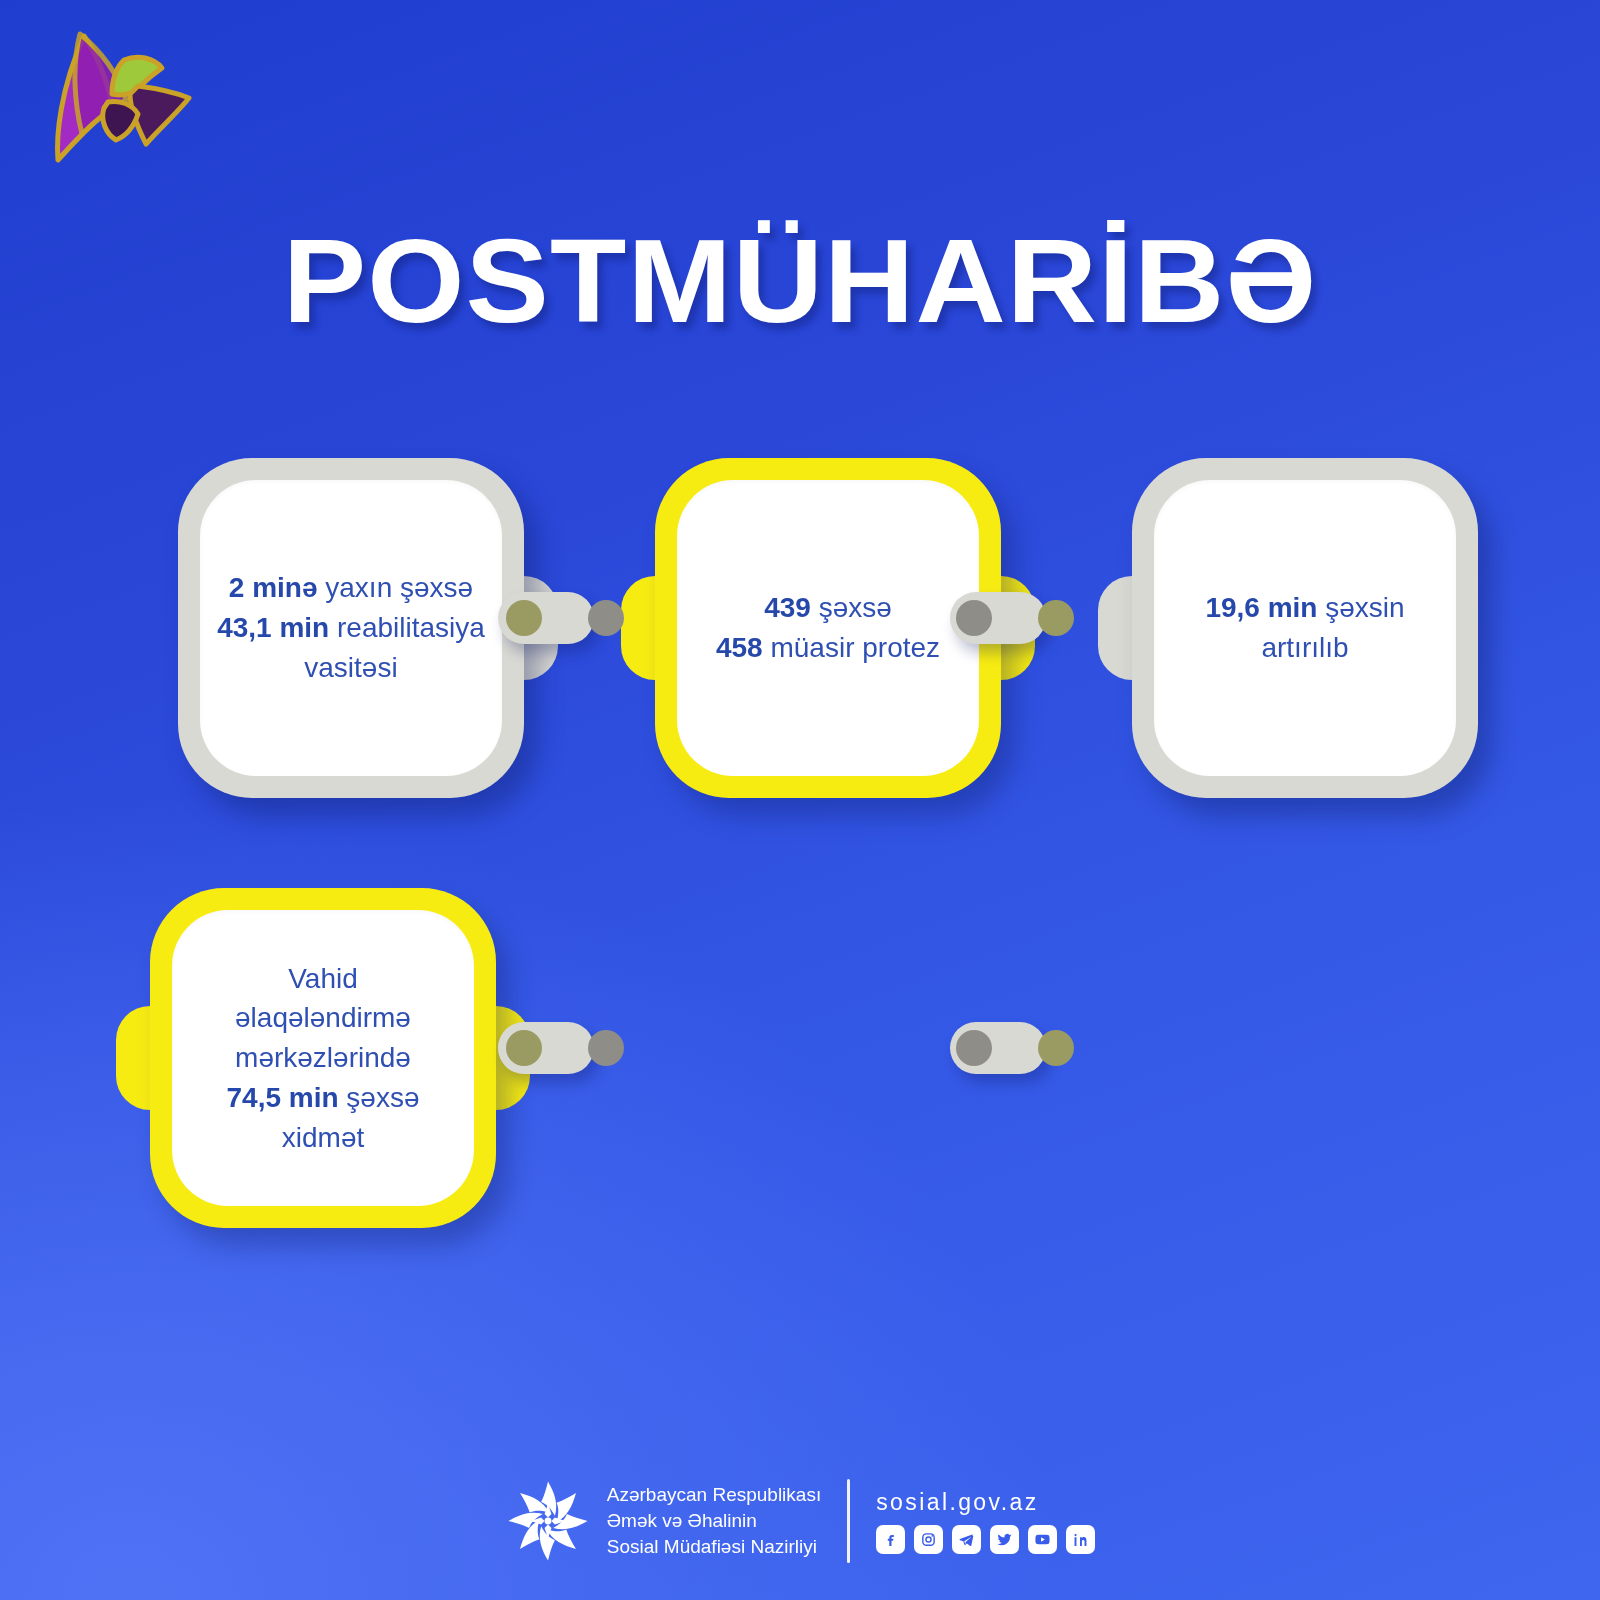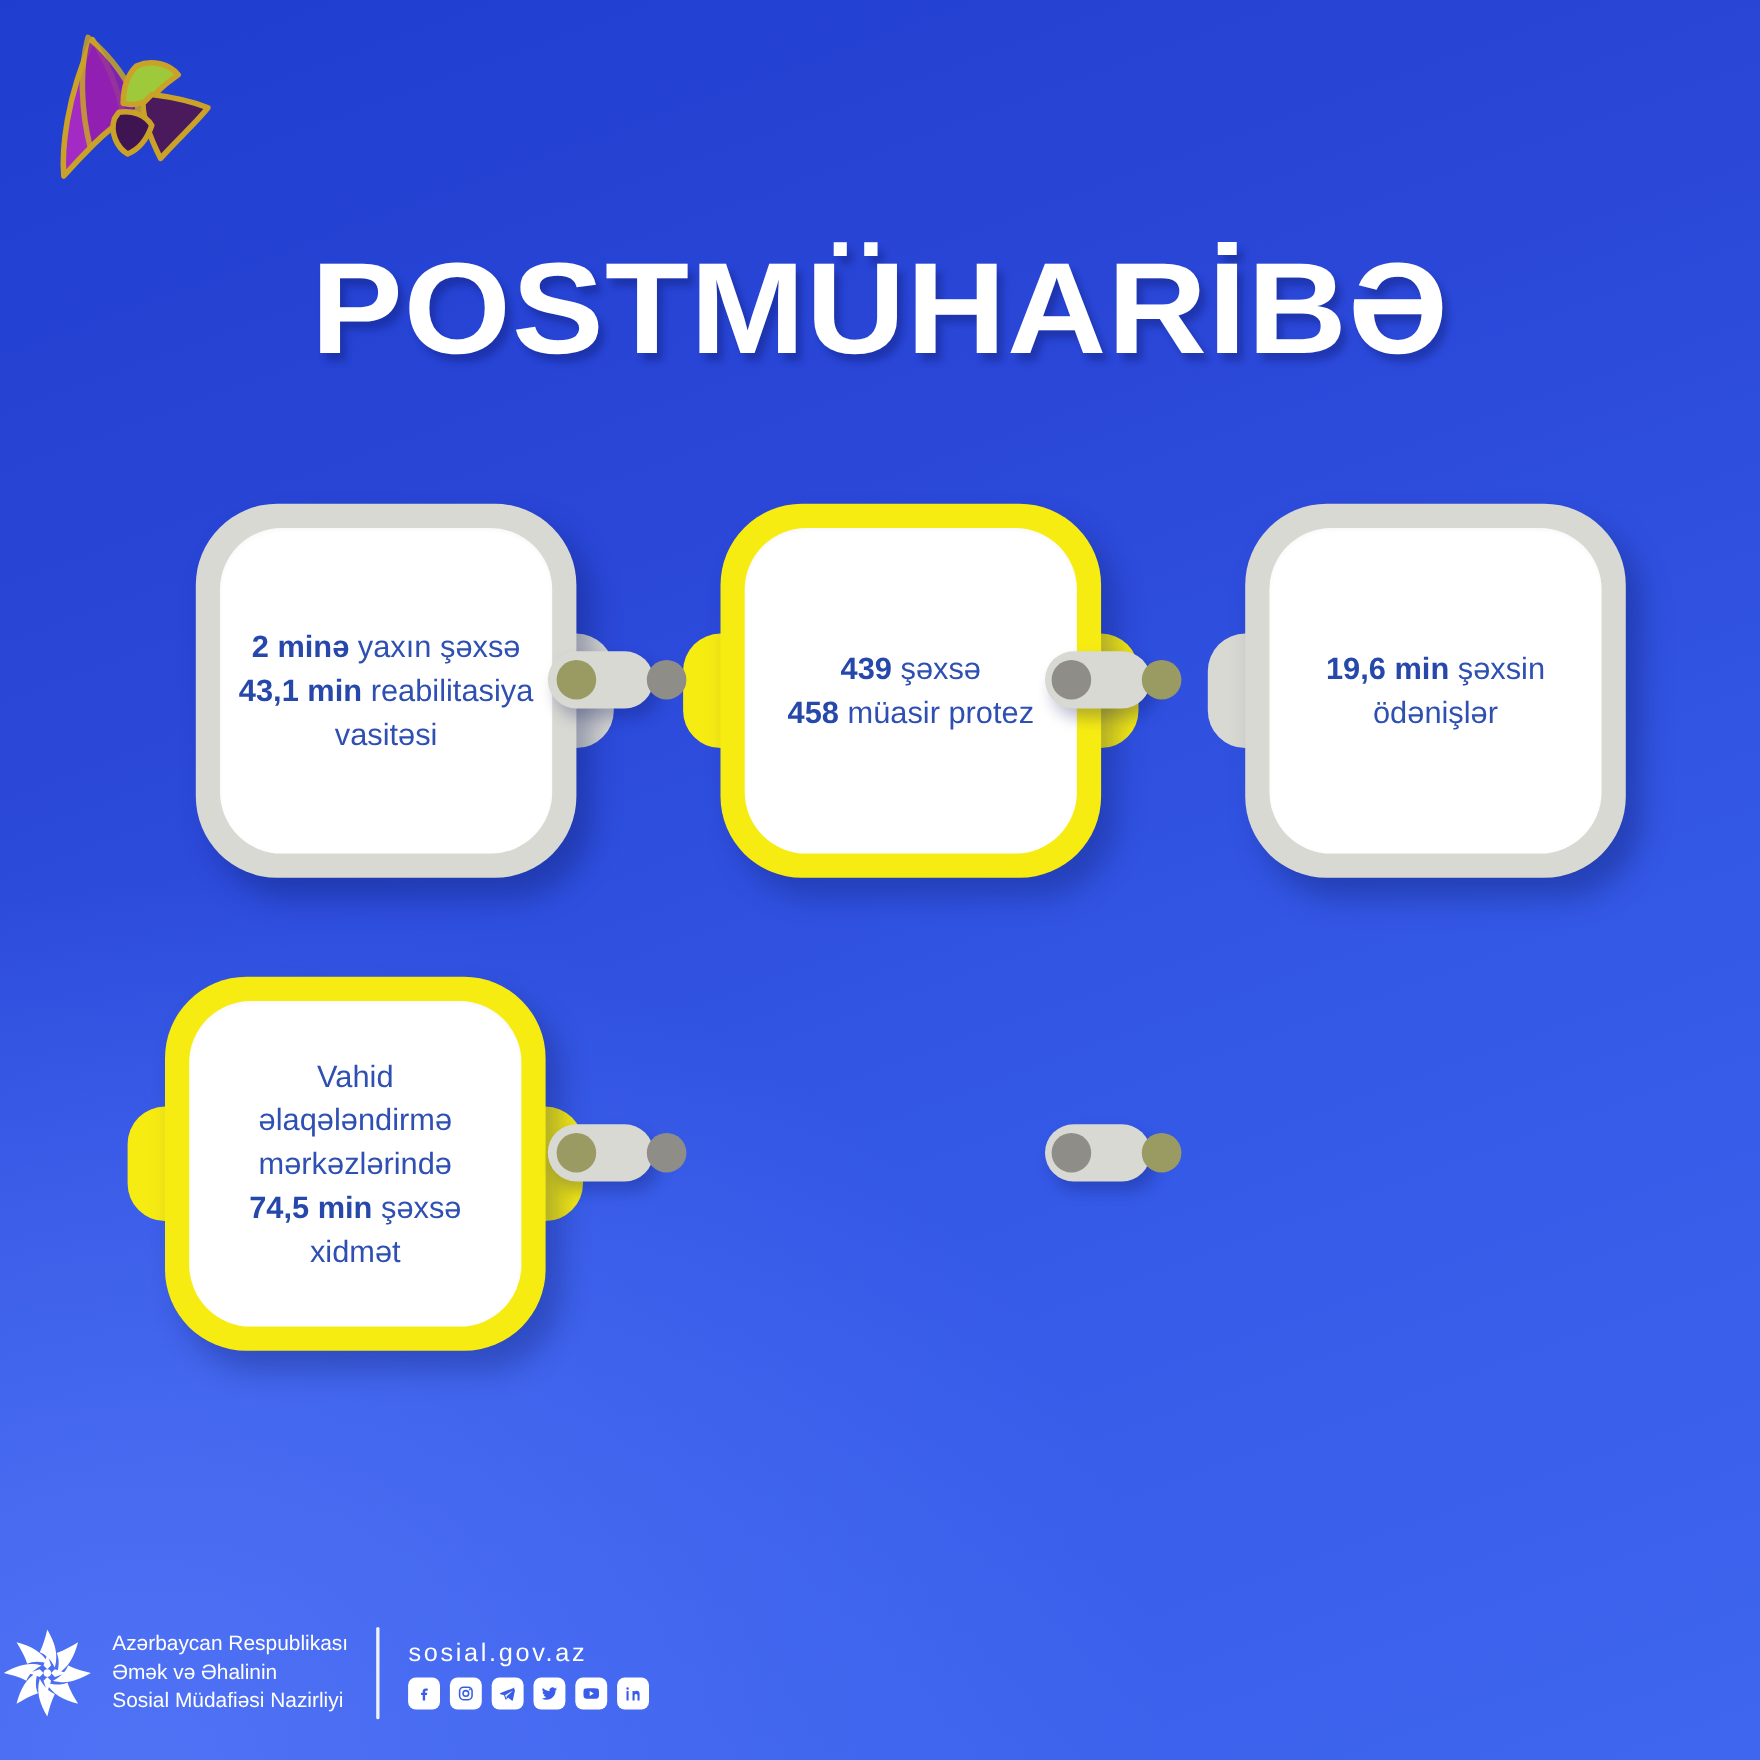--- a/index.html
+++ b/index.html
@@ -144,21 +144,21 @@
   .dot.grey  { background: #8f8d88; }
 
   
   .footer {
     position: absolute;
     left: 0;
     right: 0;
     top: 1478px;
     display: flex;
     align-items: center;
-    justify-content: flex-start;
+    justify-content: center;
     gap: 26px;
   }
   .ministry {
     display: flex;
     align-items: center;
     gap: 16px;
   }
   .ministry-text {
     color: #ffffff;
     font-size: 19px;
@@ -243,21 +243,21 @@
           </div>
       </div>
     </div>
 
     <div class="card">
       <div class="nub left"></div>
       <div class="frame"></div>
       <div class="panel">
         <div class="card-text">
             <div><b>19,6 min</b> şəxsin</div>
-            <div>ödənişlər</div>
+            <div>artırılıb</div>
           </div>
       </div>
     </div>
   </div>
 
   <div class="connector" style="left:498px; top:618px;"></div>
   <div class="dot olive" style="left:506px; top:618px;"></div>
   <div class="dot grey" style="left:588px; top:618px;"></div>
 
   <div class="connector" style="left:950px; top:618px;"></div>

